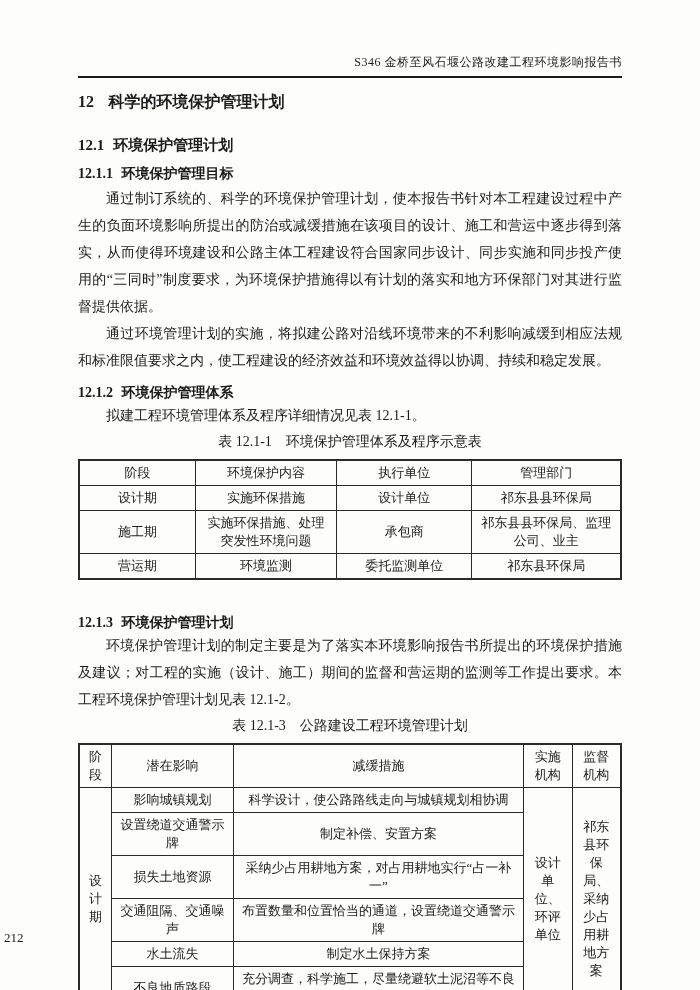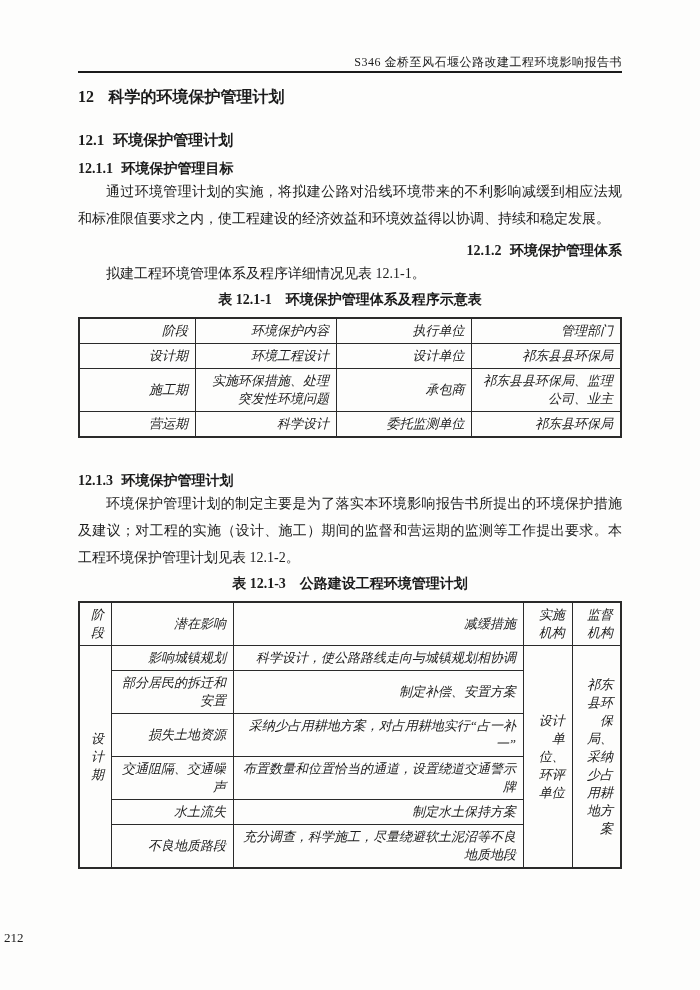--- a/index.html
+++ b/index.html
@@ -9,20 +9,21 @@
     color:#1b1b1b;
     font-family:"Liberation Serif","DejaVu Serif",serif;
     position:relative;
     overflow:hidden;
   }
   .page{padding:54px 78px 0 78px;box-sizing:border-box;}
 
   .doc-header{
     font-size:12px;
     text-align:right;
+    padding-bottom:5px;
     border-bottom:2px solid #1b1b1b;
     letter-spacing:.5px;
   }
 
   h1.doc-h1{font-size:16px;font-weight:bold;margin:14px 0 0 0;}
   h2.doc-h2{font-size:15px;font-weight:bold;margin:23px 0 0 0;}
   h3.doc-h3{font-size:14px;font-weight:bold;margin:10px 0 0 0;}
   h3.doc-h3.gap-top{margin-top:34px;}
   .h-num{margin-right:.6em;}
   h1.doc-h1 .h-num{margin-right:.9em;}
@@ -32,42 +33,41 @@
     font-size:14px;
     line-height:27px;
     text-align:justify;
     text-indent:2em;
   }
   p.body-p.tight{margin-top:2px;}
 
   .tbl-caption{
     margin-top:4px;
     font-size:14px;
-    font-weight:bold;
+    font-weight:normal;
     text-align:center;
   }
   .tbl-caption .cap-label{margin-right:1em;}
 
   table.doc-table{
     width:100%;
     margin-top:8px;
     border-collapse:collapse;
     border:2px solid #2a2a2a;
     font-size:13px;
     table-layout:fixed;
   }
   table.doc-table td,table.doc-table th{
     border:1px solid #2a2a2a;
-    text-align:right;
+    text-align:center;
     vertical-align:middle;
     padding:3px 7px;
     line-height:18px;
     font-weight:normal;
     word-break:break-all;
-    font-style:italic;
   }
   
   table.t1 col.c1{width:21.5%;}
   table.t1 col.c2{width:26%;}
   table.t1 col.c3{width:25%;}
   table.t1 col.c4{width:27.5%;}
   
   table.t2 col.c1{width:6%;}
   table.t2 col.c2{width:22.5%;}
   table.t2 col.c3{width:53.5%;}
@@ -95,23 +95,24 @@
   </h1>
 
   <h2 class="doc-h2">
     <span class="h-num">12.1</span><span>环境保护管理计划</span>
   </h2>
 
   <h3 class="doc-h3">
     <span class="h-num">12.1.1</span><span>环境保护管理目标</span>
   </h3>
 
+  <p class="body-p tight">通过制订系统的、科学的环境保护管理计划，使本报告书针对本工程建设过程中产生的负面环境影响所提出的防治或减缓措施在该项目的设计、施工和营运中逐步得到落实，从而使得环境建设和公路主体工程建设符合国家同步设计、同步实施和同步投产使用的“三同时”制度要求，为环境保护措施得以有计划的落实和地方环保部门对其进行监督提供依据。</p>
   <p class="body-p">通过环境管理计划的实施，将拟建公路对沿线环境带来的不利影响减缓到相应法规和标准限值要求之内，使工程建设的经济效益和环境效益得以协调、持续和稳定发展。</p>
 
-  <h3 class="doc-h3" style="text-align:right;">
+  <h3 class="doc-h3" style="">
     <span class="h-num">12.1.2</span><span>环境保护管理体系</span>
   </h3>
 
   <p class="body-p">拟建工程环境管理体系及程序详细情况见表 12.1-1。</p>
 
   <div class="tbl-caption">
     <span class="cap-label">表 12.1-1</span><span>环境保护管理体系及程序示意表</span>
   </div>
 
   <table class="doc-table t1">
@@ -123,33 +124,33 @@
       </colgroup>
     <tbody>
         <tr>
       <th>阶段</th>
       <th>环境保护内容</th>
       <th>执行单位</th>
       <th>管理部门</th>
     </tr>
     <tr>
       <td>设计期</td>
-      <td>环境工程设计</td>
+      <td>实施环保措施</td>
       <td>设计单位</td>
       <td>祁东县县环保局</td>
     </tr>
     <tr>
       <td>施工期</td>
       <td>实施环保措施、处理突发性环境问题</td>
       <td>承包商</td>
       <td>祁东县县环保局、监理公司、业主</td>
     </tr>
     <tr>
       <td>营运期</td>
-      <td>科学设计</td>
+      <td>环境监测</td>
       <td>委托监测单位</td>
       <td>祁东县环保局</td>
     </tr>
   </tbody>
     </table>
 
   <h3 class="doc-h3 gap-top">
     <span class="h-num">12.1.3</span><span>环境保护管理计划</span>
   </h3>
 
@@ -176,21 +177,21 @@
       <th>监督机构</th>
     </tr>
     <tr>
       <td rowspan="6">设计期</td>
       <td>影响城镇规划</td>
       <td>科学设计，使公路路线走向与城镇规划相协调</td>
       <td rowspan="6">设计单位、环评单位</td>
       <td rowspan="6">祁东县环保局、采纳少占用耕地方案</td>
     </tr>
     <tr>
-      <td>部分居民的拆迁和安置</td>
+      <td>设置绕道交通警示牌</td>
       <td>制定补偿、安置方案</td>
     </tr>
     <tr>
       <td>损失土地资源</td>
       <td>采纳少占用耕地方案，对占用耕地实行“占一补一”</td>
     </tr>
     <tr>
       <td>交通阻隔、交通噪声</td>
       <td>布置数量和位置恰当的通道，设置绕道交通警示牌</td>
     </tr>

